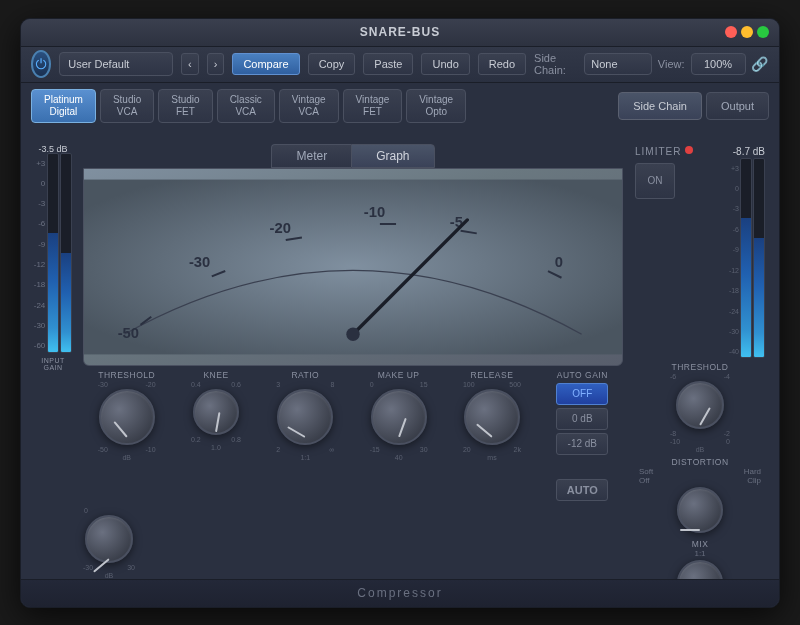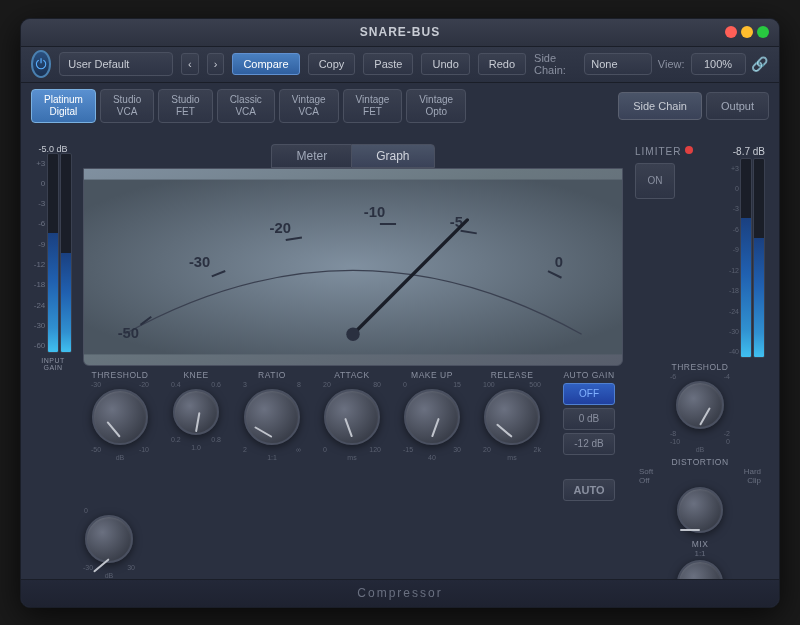--- a/index.html
+++ b/index.html
@@ -445,21 +445,21 @@
 Opto</button>
       <div style="margin-left:auto;display:flex;gap:4px;">
         <button class="sc-btn active">Side Chain</button>
         <button class="sc-btn">Output</button>
       </div>
     </div>
 
     <div style="display:flex;gap:8px;flex:1;min-height:0;">
 
       <div class="left-gain-strip" style="width:44px;">
-        <div class="meter-readout">-5.0 dB</div>
+        <div class="meter-readout">-3.5 dB</div>
         <div style="display:flex;gap:2px;align-items:flex-end;height:195px;">
 
           <div style="display:flex;flex-direction:column;justify-content:space-between;height:195px;align-items:flex-end;padding:2px 0;">
             <span class="scale-num">+3</span>
             <span class="scale-num">0</span>
             <span class="scale-num">-3</span>
             <span class="scale-num">-6</span>
             <span class="scale-num">-9</span>
             <span class="scale-num">-12</span>
             <span class="scale-num">-18</span>
@@ -564,33 +564,20 @@
               <span style="font-size:7px;color:#5a6070;">8</span>
             </div>
             <div class="knob" style="--rotation:-60deg;width:56px;height:56px;"></div>
             <div style="display:flex;justify-content:space-between;width:58px;">
               <span style="font-size:7px;color:#5a6070;">2</span>
               <span style="font-size:7px;color:#5a6070;">∞</span>
             </div>
             <span class="label-unit">1:1</span>
           </div>
 
-          <div class="knob-col">
-            <span class="label-sm">ATTACK</span>
-            <div style="display:flex;justify-content:space-between;width:58px;">
-              <span style="font-size:7px;color:#5a6070;">20</span>
-              <span style="font-size:7px;color:#5a6070;">80</span>
-            </div>
-            <div class="knob" style="--rotation:-20deg;width:56px;height:56px;"></div>
-            <div style="display:flex;justify-content:space-between;width:58px;">
-              <span style="font-size:7px;color:#5a6070;">0</span>
-              <span style="font-size:7px;color:#5a6070;">120</span>
-            </div>
-            <span class="label-unit">ms</span>
-          </div>
 
           <div class="knob-col">
             <span class="label-sm">MAKE UP</span>
             <div style="display:flex;justify-content:space-between;width:58px;">
               <span style="font-size:7px;color:#5a6070;">0</span>
               <span style="font-size:7px;color:#5a6070;">15</span>
             </div>
             <div class="knob" style="--rotation:20deg;width:56px;height:56px;"></div>
             <div style="display:flex;justify-content:space-between;width:58px;">
               <span style="font-size:7px;color:#5a6070;">-15</span>

